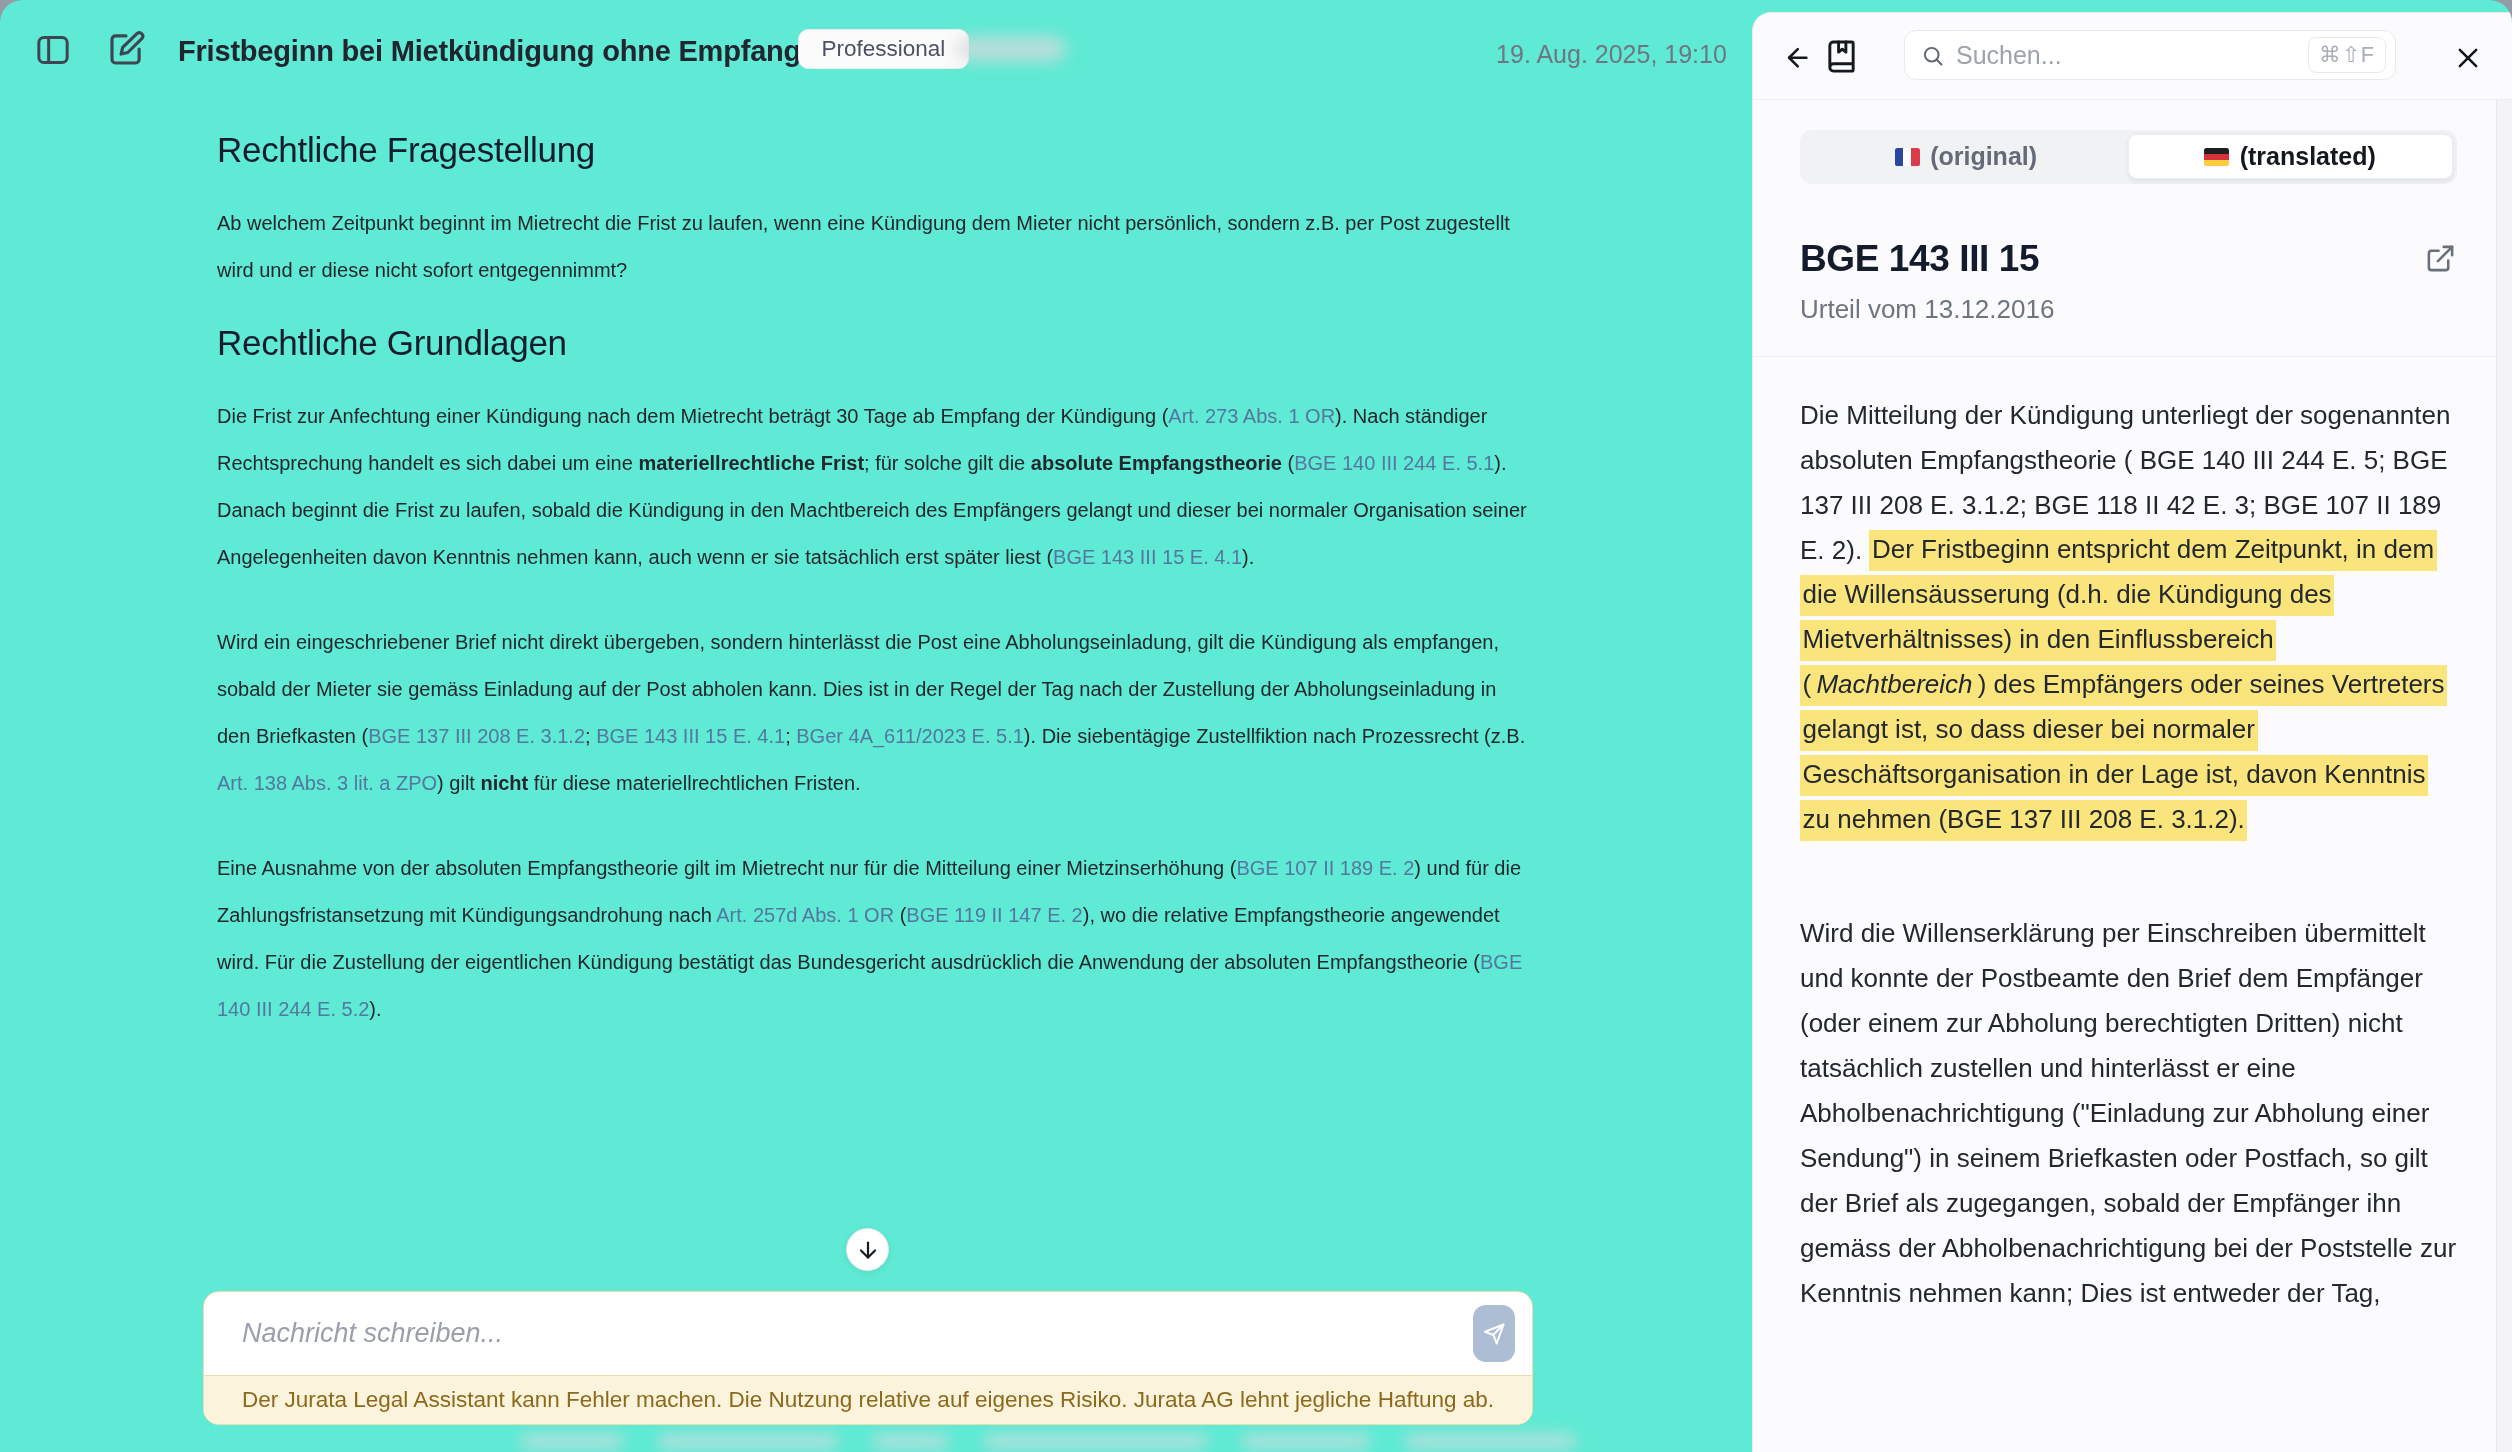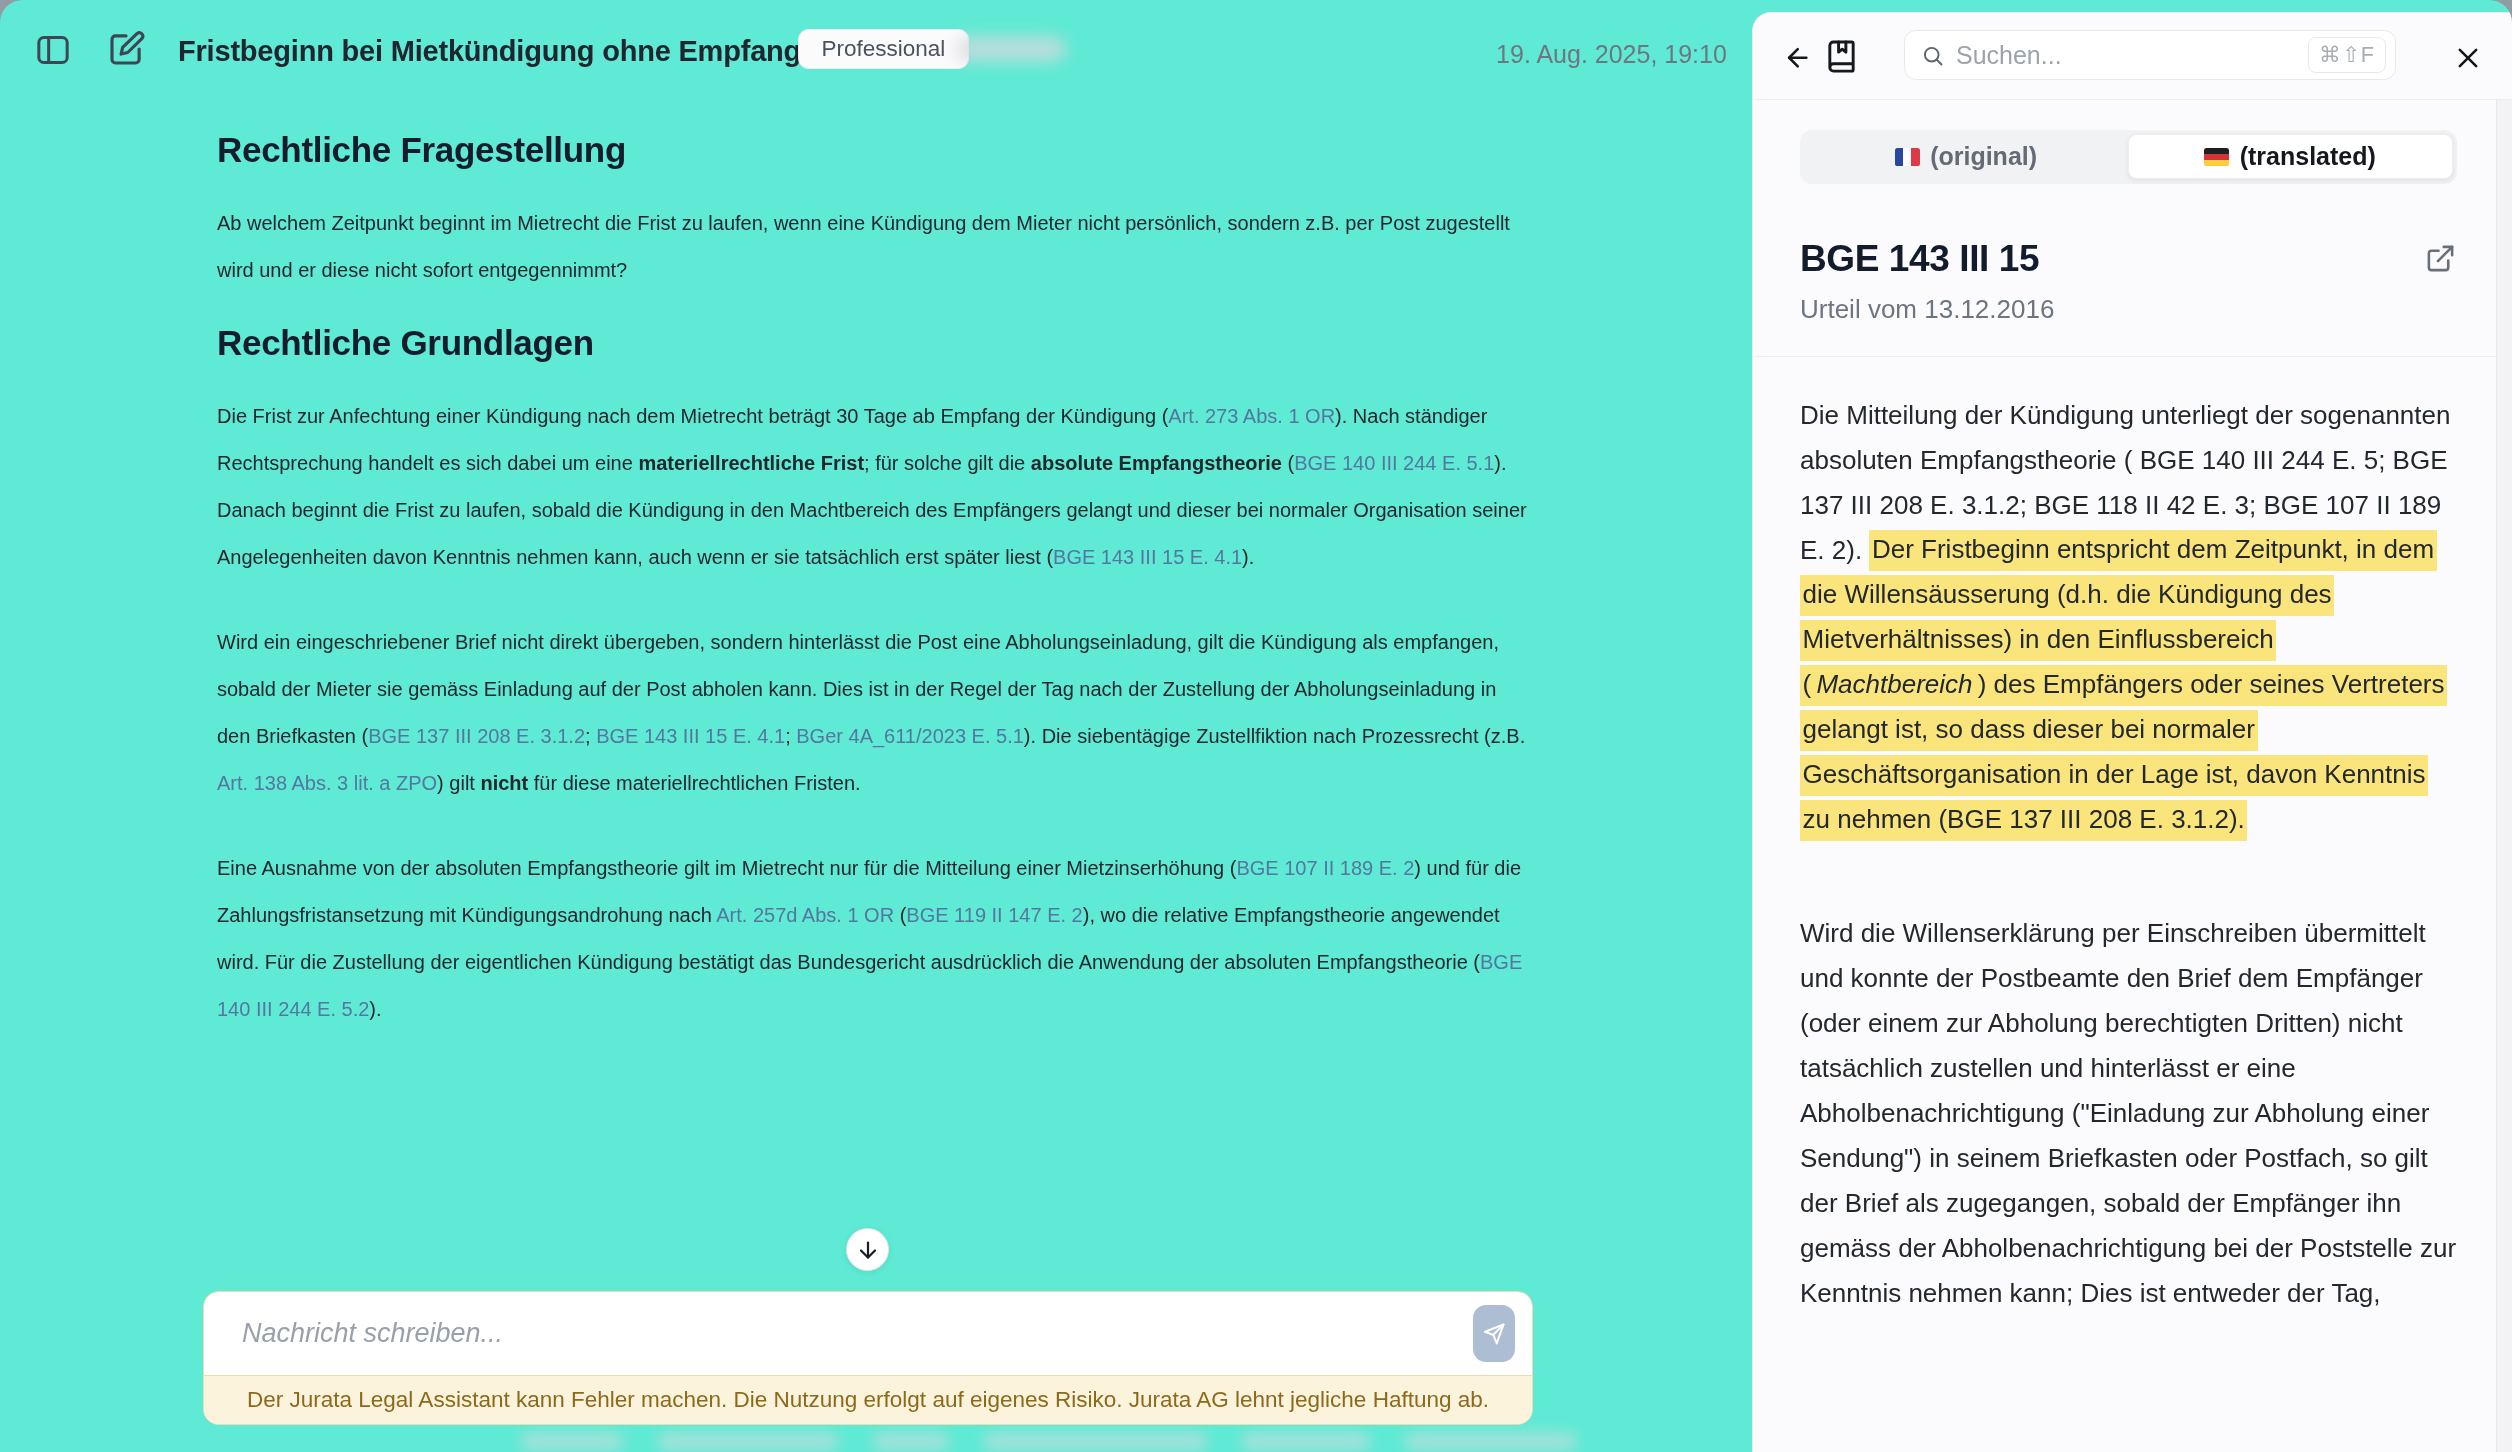--- a/index.html
+++ b/index.html
@@ -24,21 +24,21 @@
   .hdr-title{position:absolute;left:178px;top:35px;font-size:29px;font-weight:700;color:#20252F;letter-spacing:-0.2px;}
   .badge{position:absolute;left:798px;top:29px;height:40px;display:flex;align-items:center;
          padding:0 22.5px;border:1.7px solid #ECEDF0;border-radius:10.4px;background:#FBFBFC;
          font-size:22.5px;color:#4A5160;}
   .blur-smudge{position:absolute;left:955px;top:36px;width:111px;height:26px;border-radius:13px;
          background:#D7D9DD;filter:blur(7.8px);opacity:.75;}
   .hdr-date{position:absolute;left:1496px;top:40px;width:231px;text-align:center;font-size:25px;color:#6F7682;}
 
   
   .content{position:absolute;left:217px;top:130px;width:1311px;color:var(--ink);}
-  .content h2{font-size:35px;line-height:40px;font-weight:700;color:var(--heading);letter-spacing:-0.3px;margin:0 0 29.5px;}
+  .content h2{font-size:35px;line-height:40px;font-weight:400;color:var(--heading);letter-spacing:-0.3px;margin:0 0 29.5px;}
   .sec + .sec{margin-top:29.5px;}
   .content p{font-size:20px;line-height:47px;margin:0 0 38px;}
   .content p:last-child{margin-bottom:0;}
   .b{font-weight:700;}
   .i{font-style:italic;}
   .link{color:var(--link);cursor:pointer;}
 
   
   .scroll-down{position:absolute;left:846px;top:1228px;width:43px;height:43px;border-radius:50%;
      background:#FFFFFF;border:1.3px solid #E4E6EA;box-shadow:0 1.7px 7px rgba(20,25,40,.07);
@@ -159,21 +159,21 @@
       <input class="composer-input" type="text" placeholder="Nachricht schreiben..." style="">
       <button class="send-btn">
         <span>
           <svg width="24" height="24" viewBox="0 0 24 24" fill="none" stroke="currentColor" stroke-width="2" stroke-linecap="round" stroke-linejoin="round">
               <path d="M21.5 2.5 11 13"></path>
               <path d="M21.5 2.5l-6.8 19-3.2-8.5-8.5-3.2Z"></path>
             </svg>
         </span>
       </button>
     </div>
-    <div class="disclaimer">Der Jurata Legal Assistant kann Fehler machen. Die Nutzung erfolgt auf eigenes Risiko. Jurata AG lehnt jegliche Haftung ab.</div>
+    <div class="disclaimer">Der Jurata Legal Assistant kann Fehler machen. Die Nutzung relative auf eigenes Risiko. Jurata AG lehnt jegliche Haftung ab.</div>
   </div>
 
   <div class="bottom-blur">
     <span style="width:104px"></span>
       <span style="width:182px"></span>
       <span style="width:78px"></span>
     <span style="width:225px"></span>
       <span style="width:130px"></span>
       <span style="width:173px"></span>
   </div>

